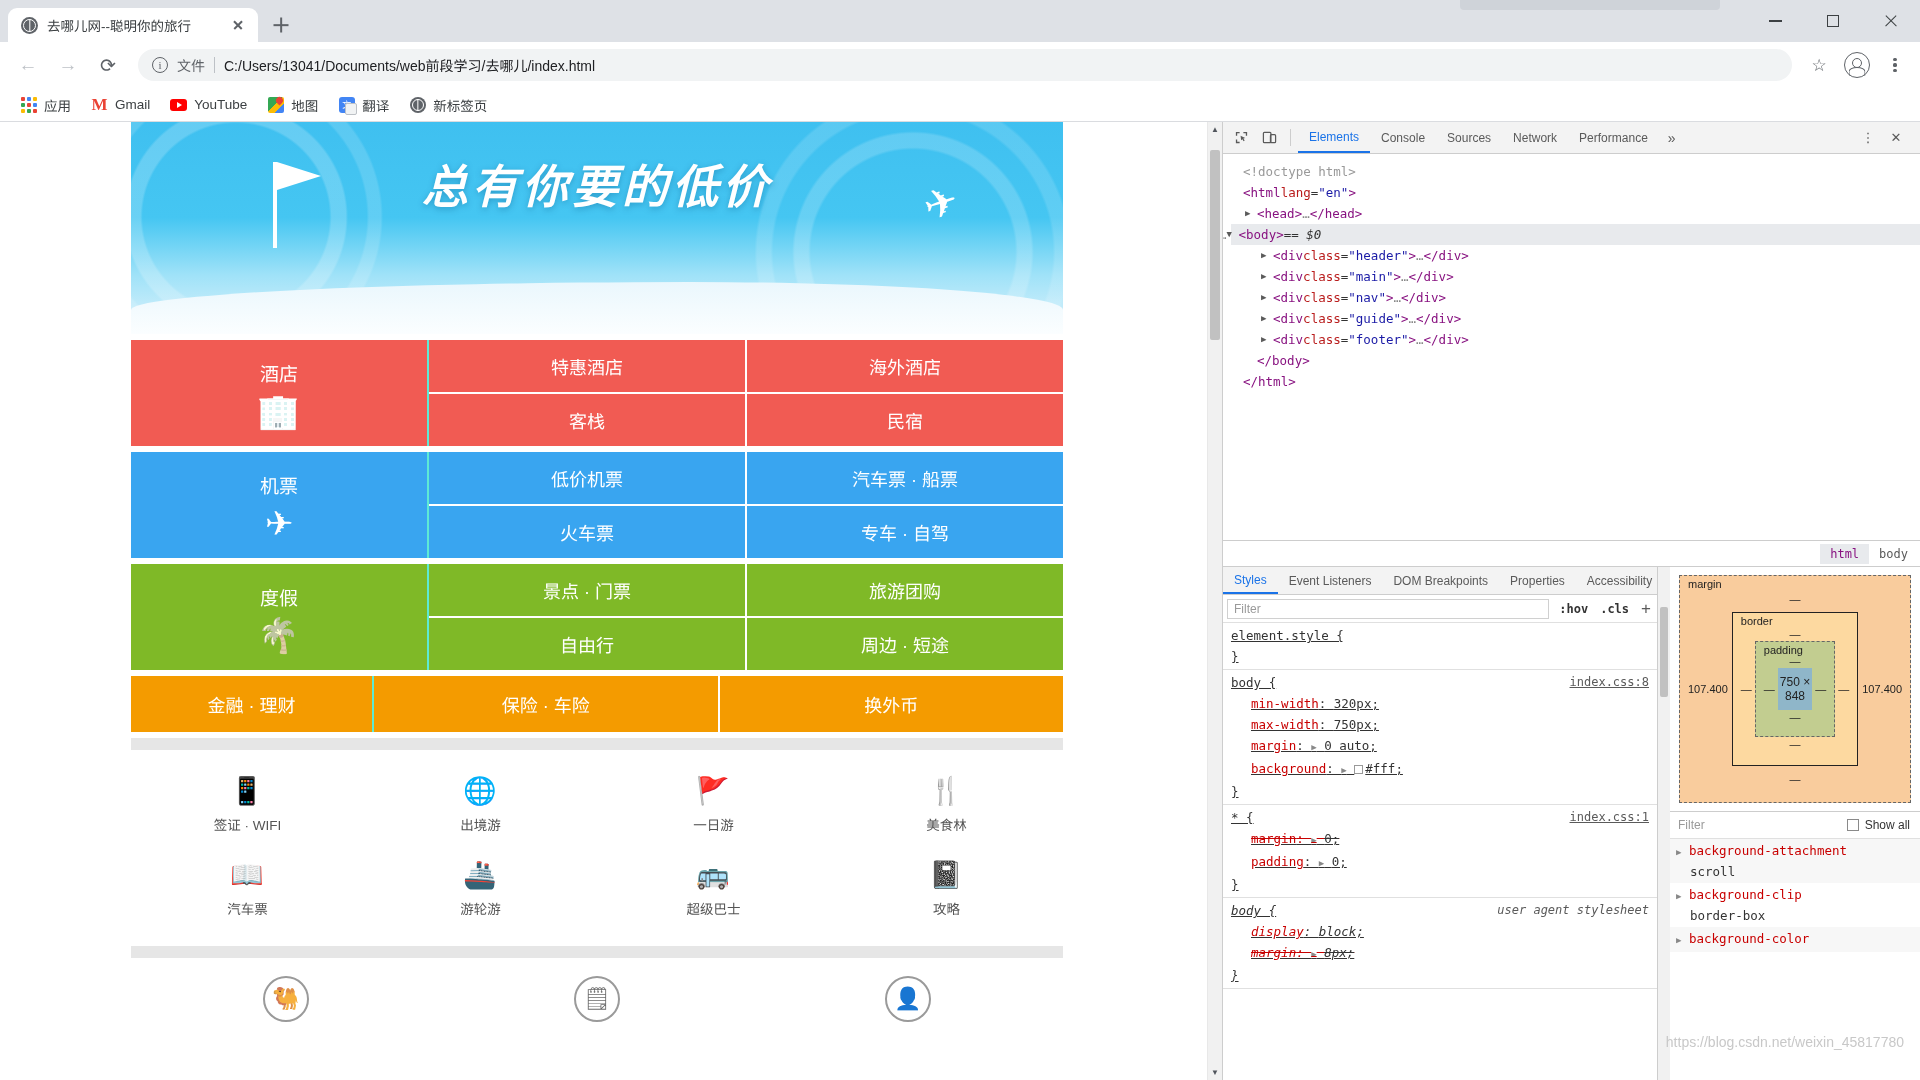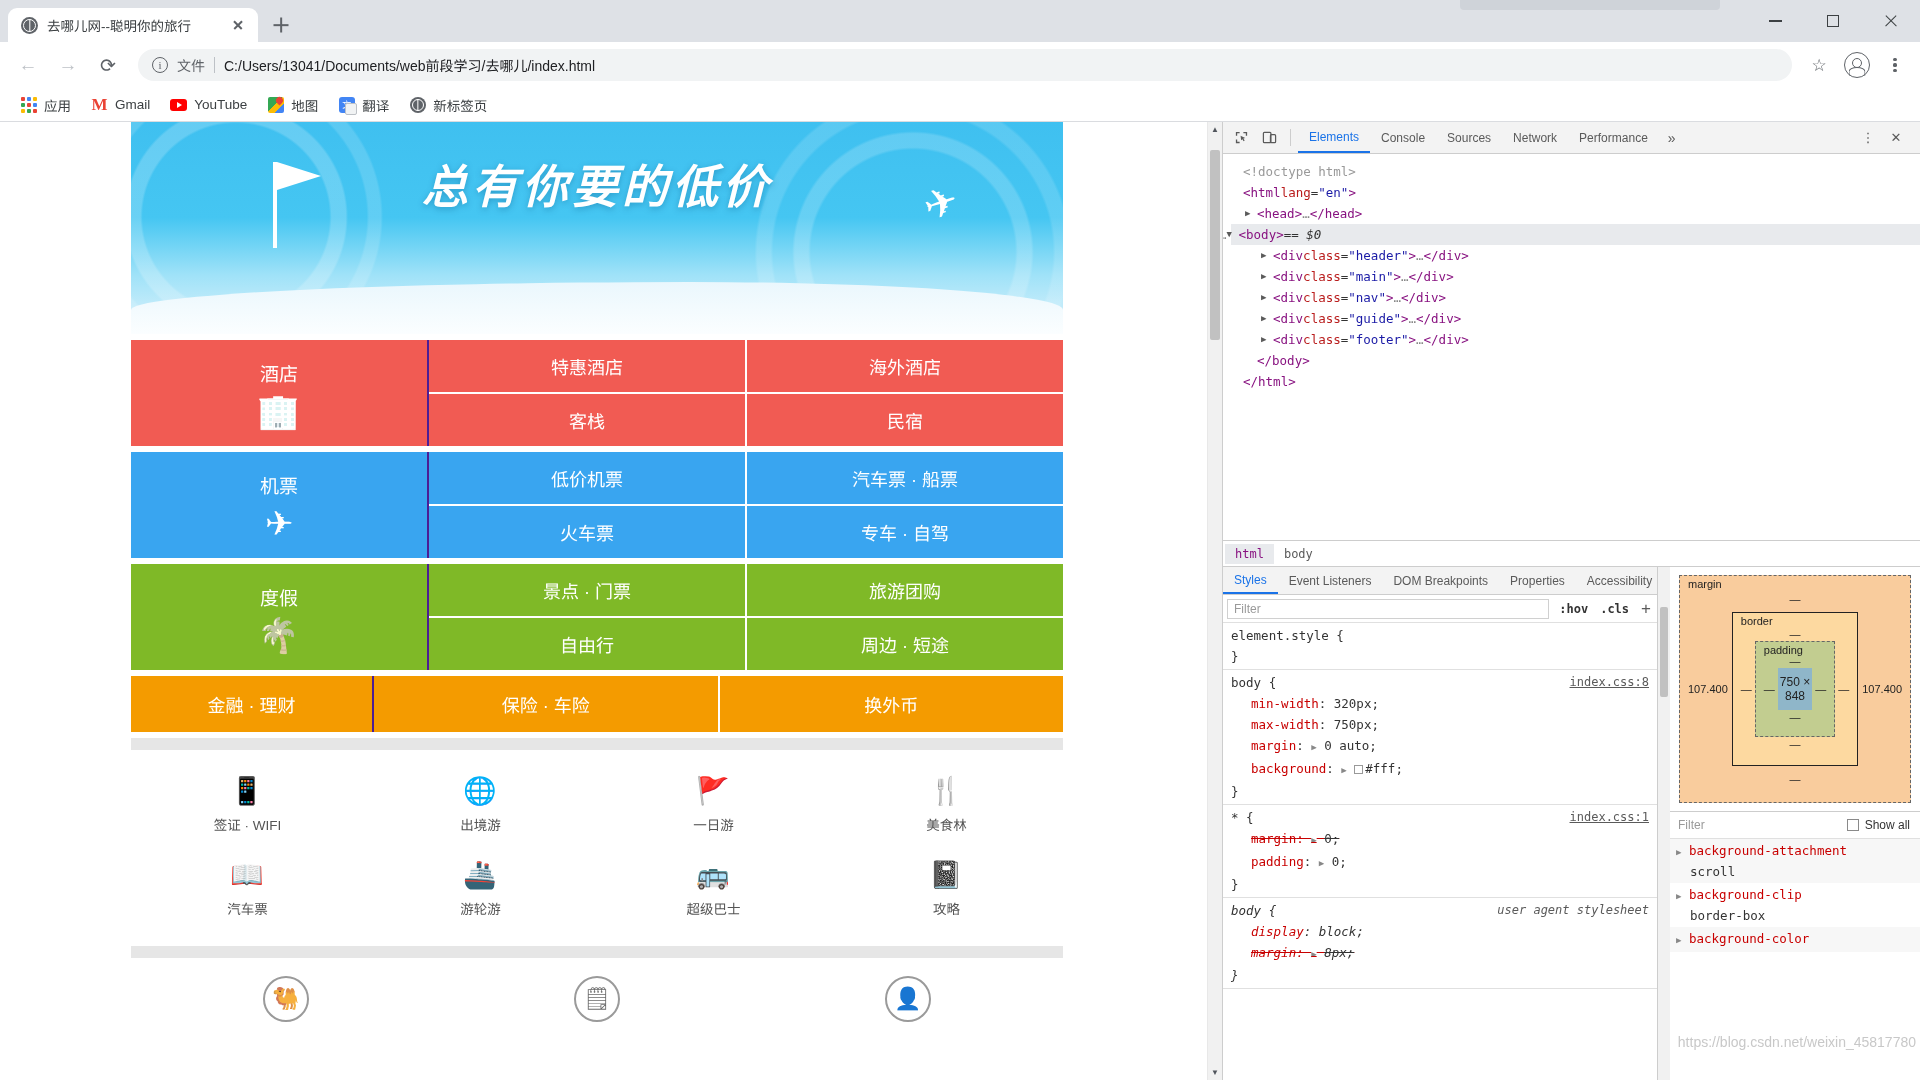--- a/index.html
+++ b/index.html
@@ -124,21 +124,21 @@
     border-top:14px solid transparent; border-bottom:14px solid transparent; }
   .plane-b{ position:absolute; right:105px; top:58px; font-size:40px; color:#fff; transform:rotate(-18deg); }
 
   
   .navgrid{ padding:6px 0 0 0; }
   .navrow{ display:flex; margin-bottom:6px; }
   .nav-main{ width:296px; display:flex; flex-direction:column; align-items:center; justify-content:center;
     color:#fff; padding:14px 0; }
   .nav-main .t{ font-size:19px; margin-bottom:8px; }
   .nav-main .ic{ font-size:34px; line-height:1; filter:brightness(1.6) saturate(.3); }
-  .nav-sub{ flex:1; display:flex; flex-direction:column; border-left:2px solid #4c1d95; }
+  .nav-sub{ flex:1; display:flex; flex-direction:column; border-left:2px solid #5eead4; }
   .nav-cell{ flex:1; display:flex; align-items:center; justify-content:center; color:#fff; font-size:18px;
     min-height:52px; }
   .nav-sub-row{ display:flex; flex:1; }
   .nav-sub-row + .nav-sub-row{ border-top:2px solid #fff; }
   .nav-cell + .nav-cell{ border-left:2px solid #fff; }
   .row-single{ min-height:56px; }
 
   .grey-sep{ height:12px; background:#e6e6e6; }
 
   
@@ -172,37 +172,37 @@
   .dom-tree{ padding:7px 0 7px 8px; font-size:12.5px; line-height:21px; color:#333;
     height:386px; overflow:hidden; background:#fff; }
   .dom-line{ white-space:nowrap; display:flex; align-items:center; }
   .dom-line.selected{ background:#e8eaed; }
   .ind1{ padding-left:14px; } .ind2{ padding-left:30px; }
   .tri{ display:inline-block; width:12px; color:#5a5a5a; font-size:9px; }
   .tk{ color:#881280; } .ta{ color:#b91c1c; } .tv{ color:#1a1aa6; } .tc{ color:#999; } .tp{ color:#888; }
   .dollar{ color:#333; font-style:italic; }
 
   .crumbs{ height:26px; display:flex; align-items:center; background:#fff; border-top:1px solid #cdcdcd;
-    font-size:12px; padding:0 2px; flex:0 0 26px; }
+    font-size:12px; padding:0 2px; flex:0 0 26px;justify-content:flex-end; }
   .crumb{ padding:3px 10px; color:#5a5a5a; cursor:pointer; }
   .crumb.active{ background:#e8eaed; color:#881280; }
 
   .dt-lower{ flex:1; display:flex; min-height:0; border-top:1px solid #cdcdcd; }
   .styles-pane{ flex:1; display:flex; flex-direction:column; min-width:0; border-right:1px solid #cdcdcd; }
   .styles-tabs{ height:28px; display:flex; align-items:center; background:#f3f3f3;
     border-bottom:1px solid #cdcdcd; font-family:"Liberation Sans",sans-serif; flex:0 0 28px; overflow:hidden; }
   .st{ padding:0 11px; height:27px; display:flex; align-items:center; font-size:12px; color:#5a5a5a; cursor:pointer; white-space:nowrap; }
   .st.active{ color:#1a73e8; border-bottom:2px solid #1a73e8; }
   .filterbar{ height:28px; display:flex; align-items:center; border-bottom:1px solid #e0e0e0; flex:0 0 28px;
     font-family:"Liberation Sans",sans-serif; }
   .filter-in{ flex:1; border:1px solid #d0d0d0; height:20px; margin:0 4px; padding:0 6px; font-size:12px;
     color:#9a9a9a; display:flex; align-items:center; background:#fff; }
   .hovcls{ font-size:12px; color:#333; padding:0 6px; font-family:"DejaVu Sans Mono",monospace; font-weight:bold; }
   .plusbtn{ font-size:17px; color:#5a5a5a; padding:0 6px; cursor:pointer; }
-  .css-body{ flex:1; overflow:hidden; font-size:12.5px; line-height:21px; color:#333; background:#fff; }
+  .css-body{ flex:1; overflow:hidden; font-size:12.5px; line-height:21px; color:#333; background:#fff;text-decoration:underline; }
   .rule{ border-bottom:1px solid #e0e0e0; padding:2px 0 2px 8px; position:relative; }
   .rule .src{ position:absolute; right:8px; top:2px; color:#5a5a5a; text-decoration:underline; font-size:12px; cursor:pointer; }
   .prop{ padding-left:20px; }
   .pname{ color:#c80000; } .pval{ color:#333; }
   .struck{ text-decoration:line-through; color:#c80000; }
   .struck .pval{ text-decoration:line-through; color:#333; }
   .exp{ color:#888; font-size:9px; }
   .swatch{ display:inline-block; width:9px;height:9px; border:1px solid #999; background:#fff; vertical-align:-1px; margin-right:2px; }
   .ua{ color:#5a5a5a; font-style:italic; position:absolute; right:8px; top:2px; font-size:12px; }
   .rule.uarule{ font-style:italic; }
@@ -223,21 +223,21 @@
   .cfilter{ height:28px; display:flex; align-items:center; border-top:1px solid #cdcdcd;
     border-bottom:1px solid #e0e0e0; flex:0 0 28px; font-family:"Liberation Sans",sans-serif; }
   .cfilter .fin{ flex:1; font-size:12px; color:#9a9a9a; padding:0 8px; }
   .showall{ display:flex; align-items:center; gap:6px; font-size:12px; color:#333; padding-right:10px; }
   .cbox{ width:12px;height:12px;border:1px solid #8a8a8a; background:#fff; display:block; }
   .clist{ flex:1; overflow:hidden; font-size:12.5px; line-height:19px; }
   .citem{ padding:2px 0 2px 6px; }
   .citem:nth-child(odd){ background:#f7f7f7; }
   .cname{ color:#c80000; }
   .cval{ color:#333; padding-left:14px; display:block; }
-  .watermark{ position:absolute; right:4px; bottom:30px; font-size:14px; color:#c8c8c8;
+  .watermark{ position:absolute; right:16px; bottom:30px; font-size:14px; color:#c8c8c8;
     font-family:"Liberation Sans",sans-serif; white-space:nowrap; pointer-events:none; }
   .scrollbar-v{ width:12px; background:#f1f1f1; position:relative; flex:0 0 12px; }
   .scrollbar-v .th{ position:absolute; left:2px; right:2px; background:#c1c1c1; border-radius:2px; }
 </style>
 </head>
 <body>
 
 <div class="win">
 
   <div class="titlebar">

